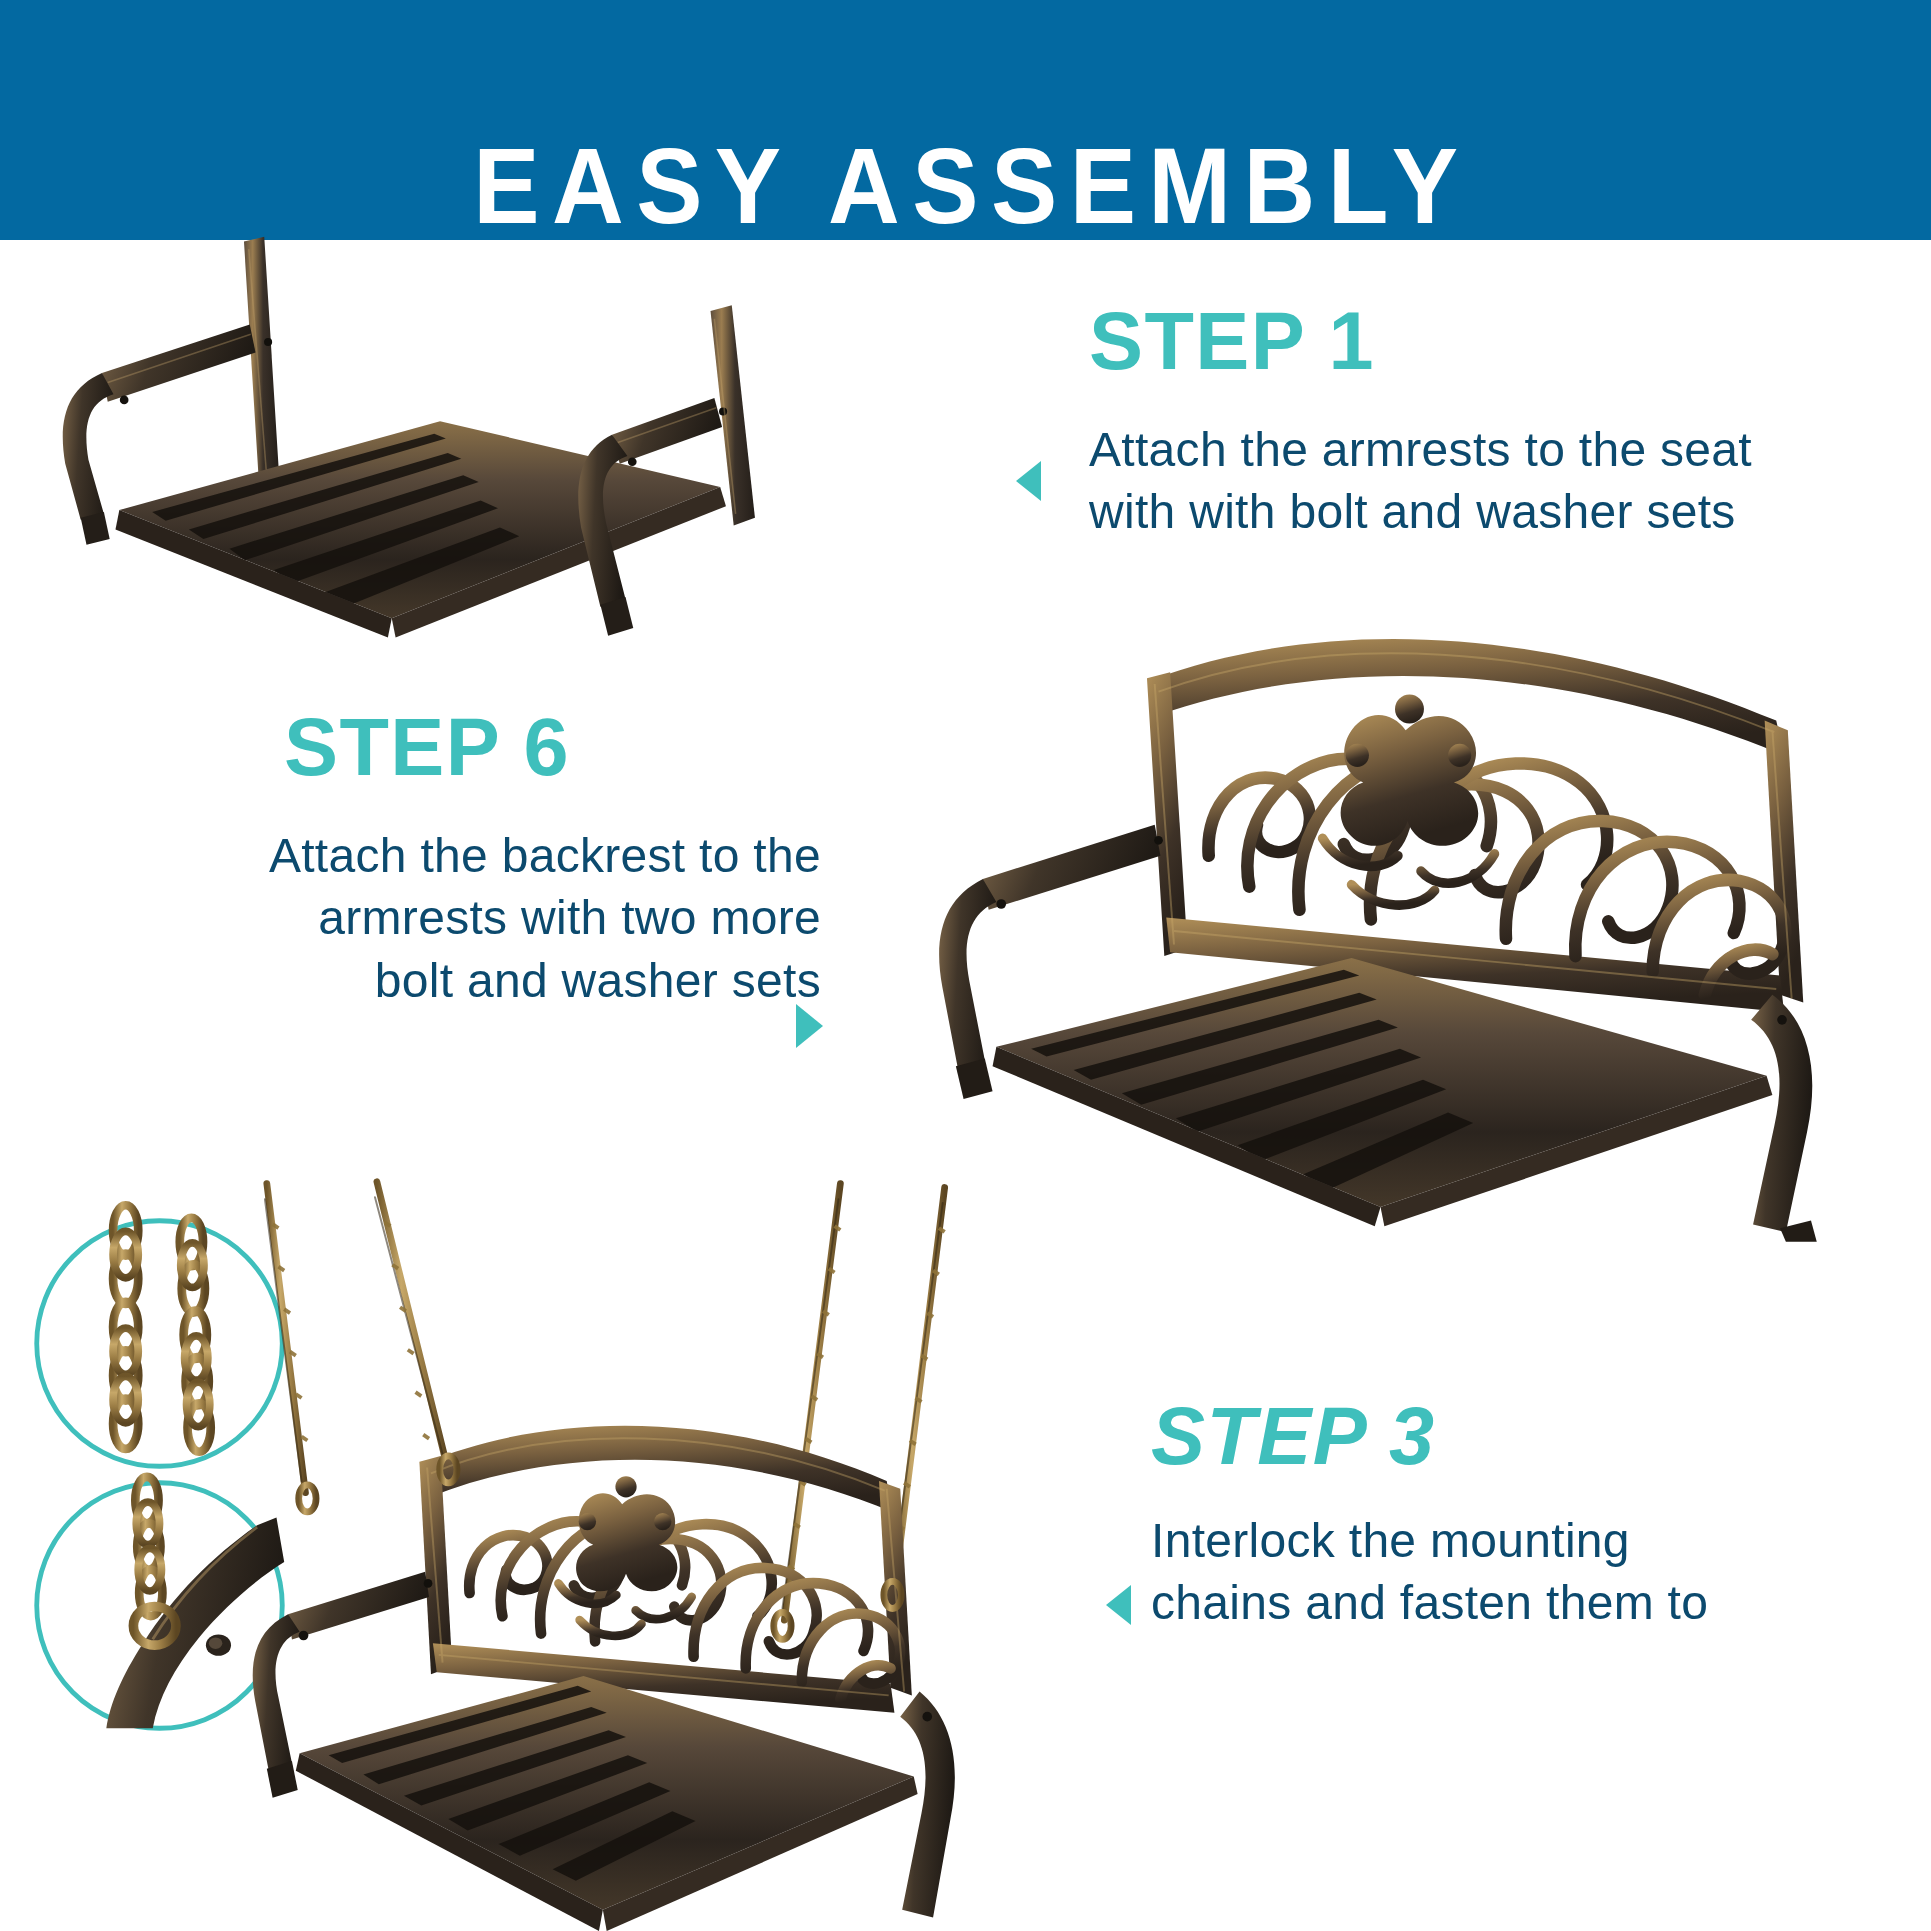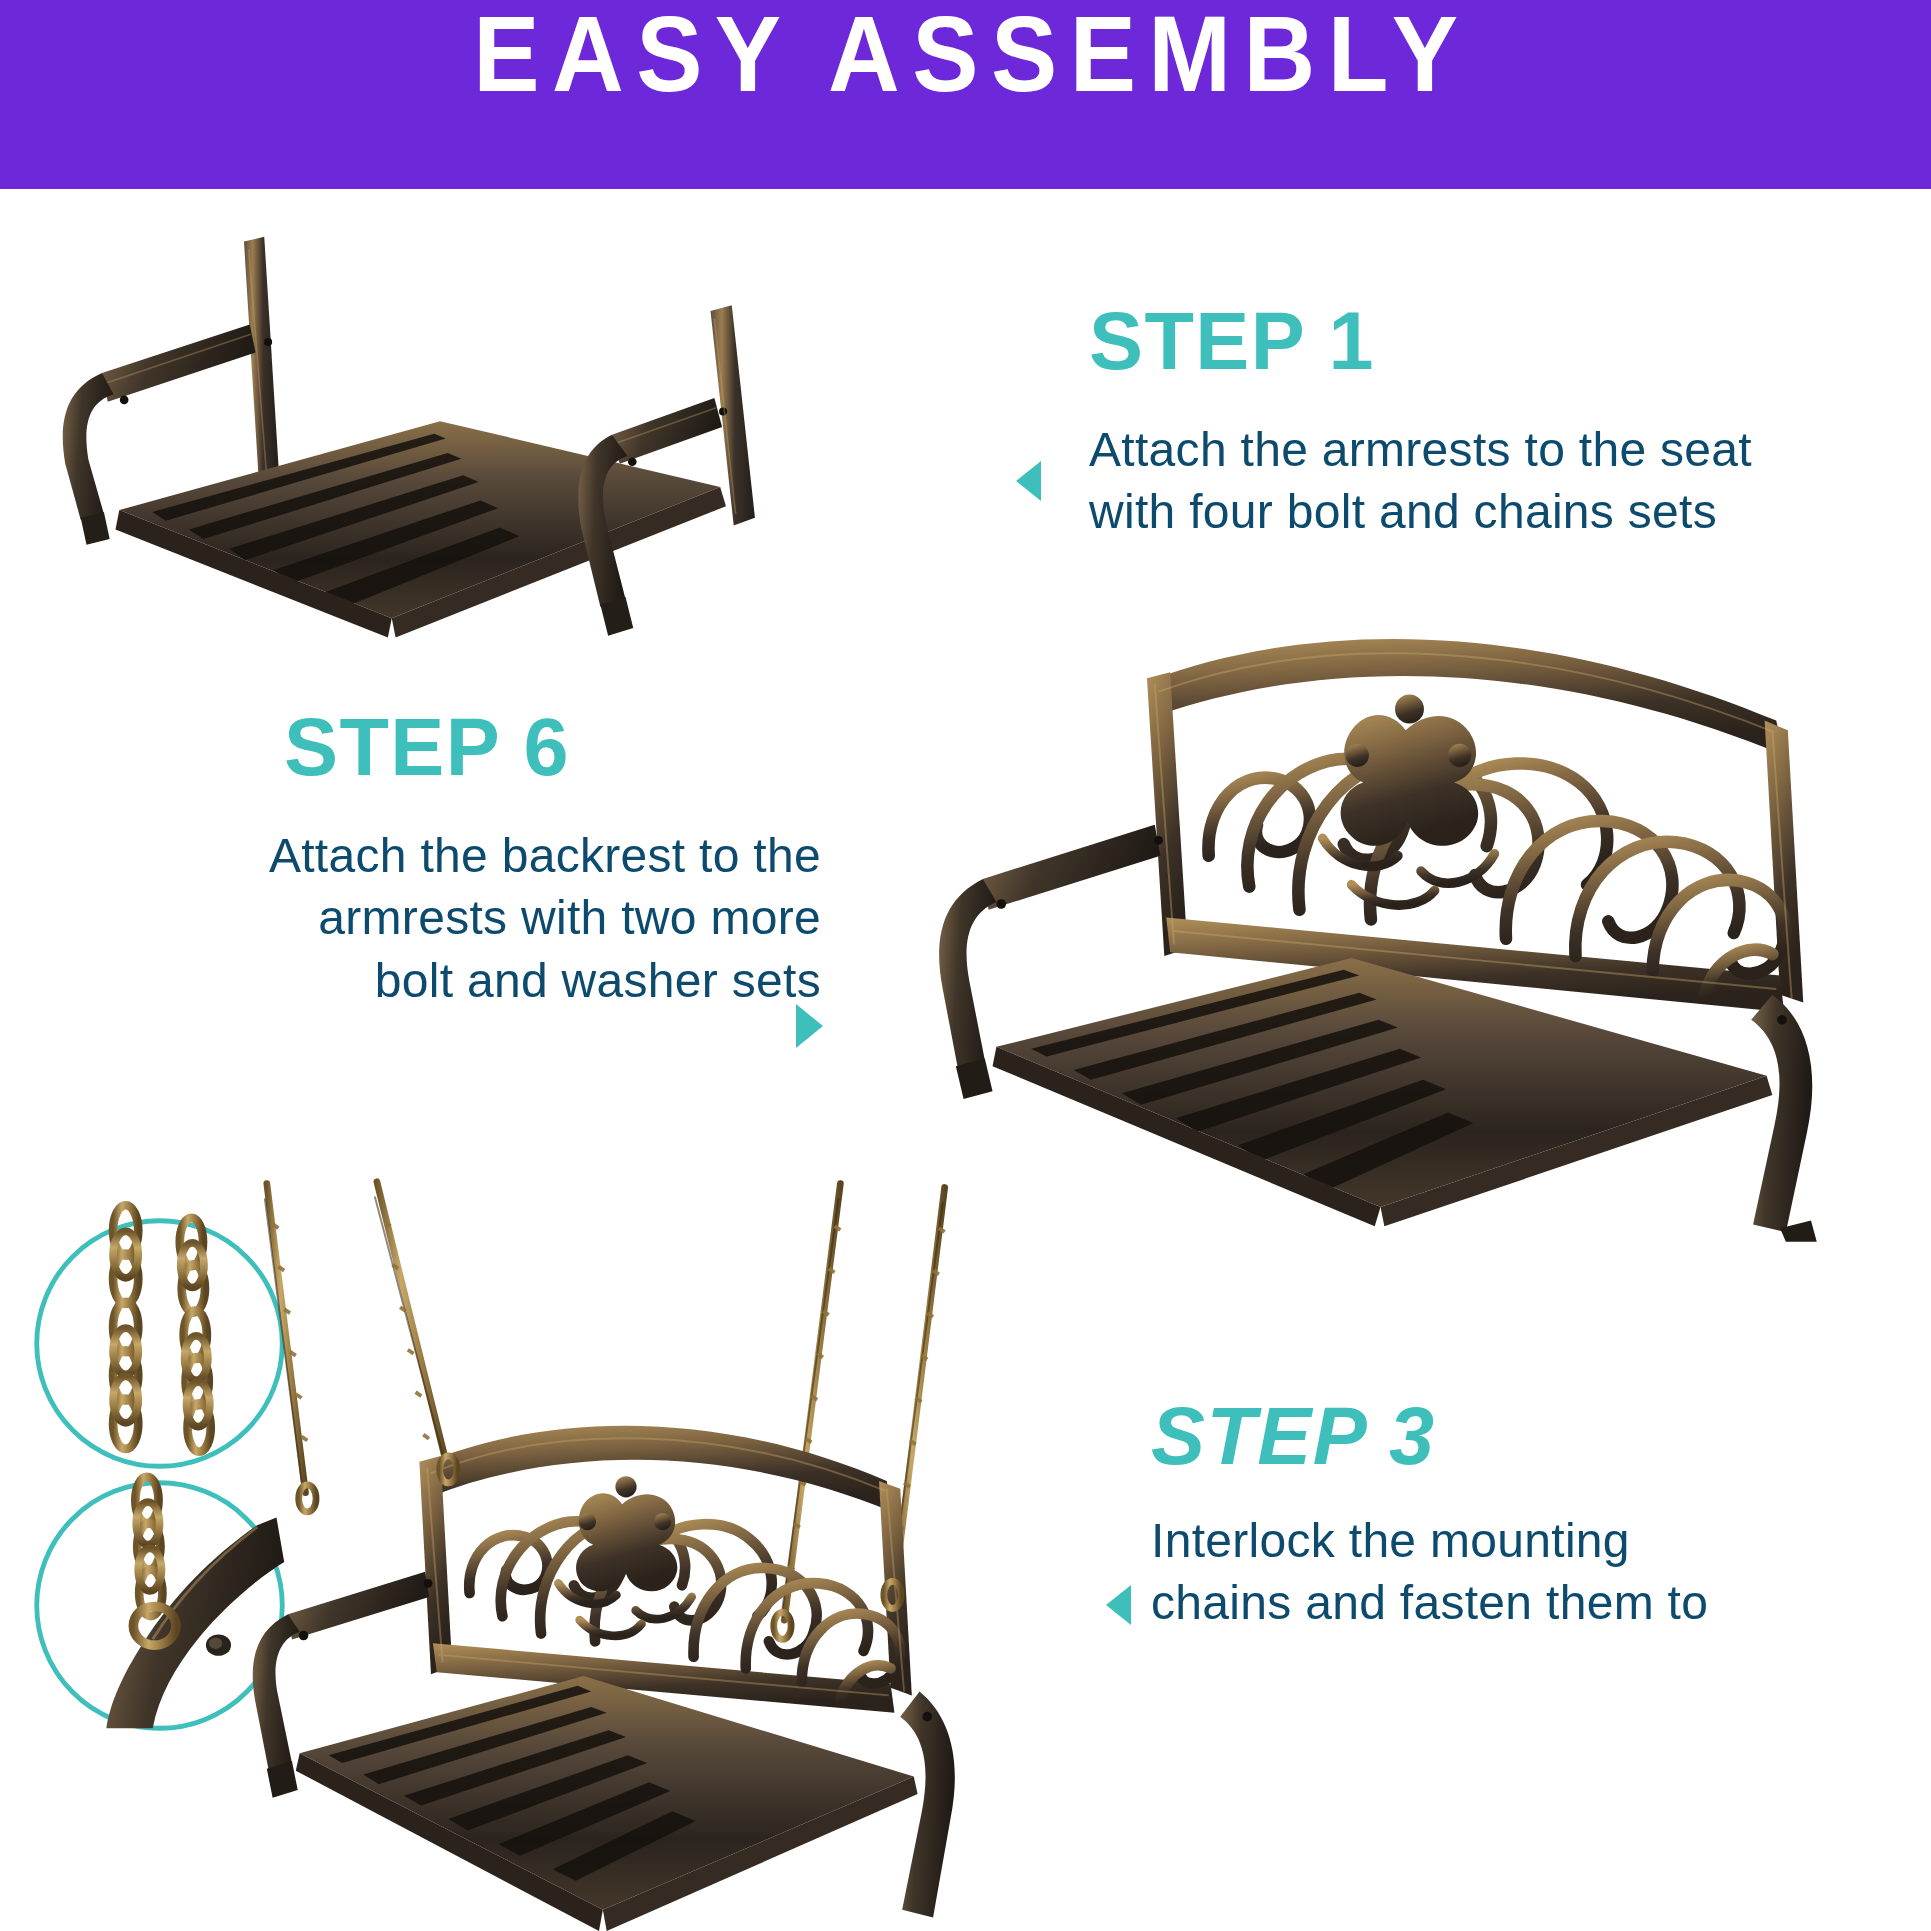--- a/index.html
+++ b/index.html
@@ -7,23 +7,23 @@
   body {
     background:#ffffff;
     font-family:"Liberation Sans", sans-serif;
     position:relative;
     overflow:hidden;
   }
 
   
   #header-banner {
     position:absolute; left:0; top:0;
-    width:1931px; height:189px;
-    background:#6d28d9;
-    display:flex; align-items:flex-start; justify-content:center;
+    width:1931px; height:240px;
+    background:#0369a1;
+    display:flex; align-items:flex-end; justify-content:center;
   }
   #header-title {
     color:#ffffff;
     font-family:"Liberation Sans Narrow","Liberation Sans", sans-serif;
     font-size:108px;
     font-weight:700;
     letter-spacing:13.5px;
     line-height:1;
     transform:scaleX(0.92);
     white-space:nowrap;
@@ -430,21 +430,21 @@
   </div>
 
   <div class="tri tri-left" id="tri-step1"></div>
   <div class="tri tri-right" id="tri-step2"></div>
   <div class="tri tri-left" id="tri-step3"></div>
 
   <div class="step-block" id="step1-block">
     <div class="step-heading">STEP 1</div>
     <div class="step-body">
       <span>Attach the armrests to the seat</span>
-      <span>with four bolt and chains sets</span>
+      <span>with with bolt and washer sets</span>
     </div>
   </div>
 
   <div class="step-block" id="step2-block">
     <div class="step-heading">STEP 6</div>
     <div class="step-body">
       <span>Attach the backrest to the</span>
       <span>armrests with two more</span>
       <span>bolt and washer sets</span>
     </div>

